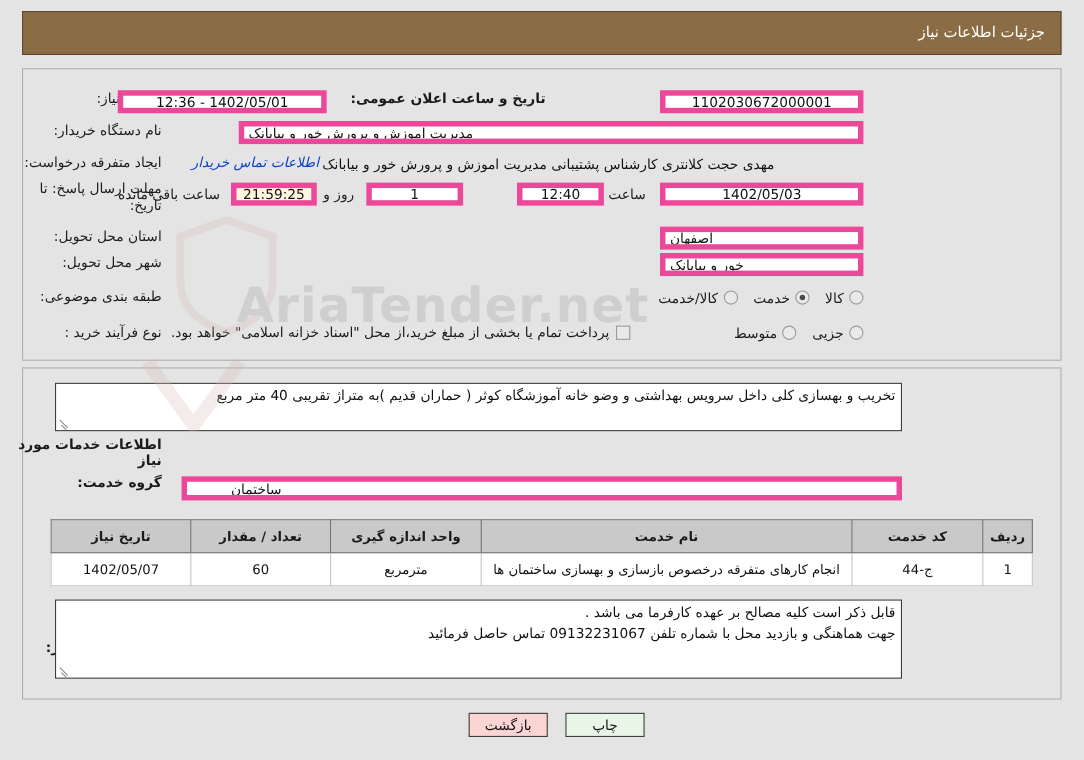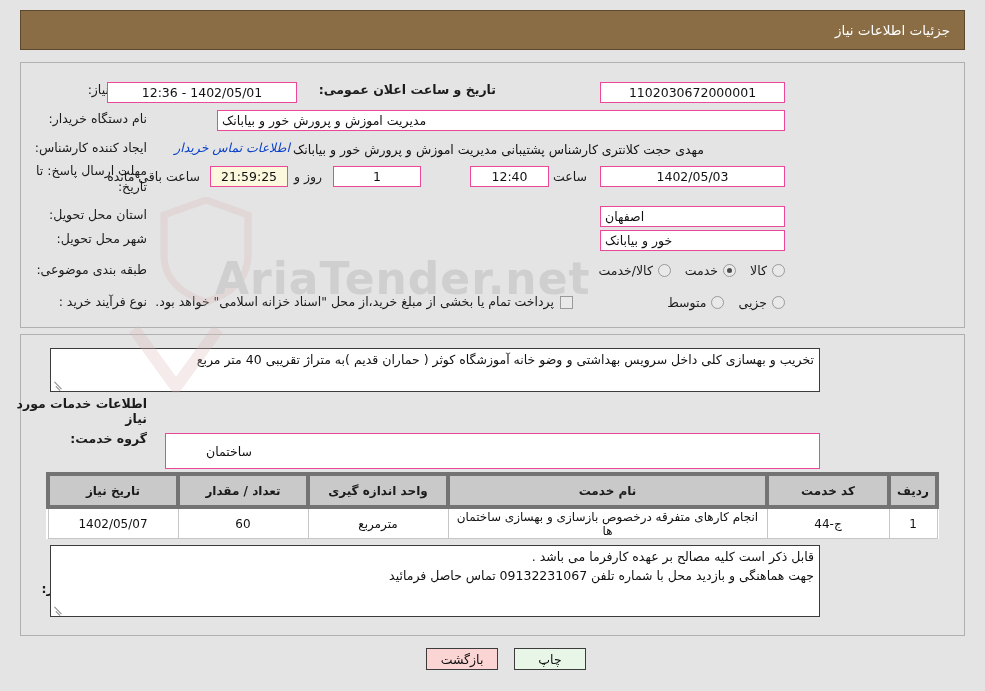--- a/index.html
+++ b/index.html
@@ -57,21 +57,21 @@
   }
   .lbl {
     font-size: 12.5px;
     color: #1b1b1b;
     line-height: 1.35;
   }
   .lbl-2line { line-height: 1.3; white-space: normal; text-align: right; }
 
   .fld {
     background: #ffffff;
-    border: 1px solid #ec4899;
+    border: 5px solid #ec4899;
     box-sizing: border-box;
     height: 21px;
     font-size: 12.5px;
     color: #111;
     display: flex;
     align-items: center;
     padding: 0 4px;
     overflow: hidden;
   }
   .fld.center { justify-content: center; }
@@ -163,21 +163,21 @@
     position: absolute;
     left: 46px;
     top: 472px;
     width: 893px;
     border-collapse: collapse;
     font-size: 12px;
     background: #ffffff;
   }
   #svc-table th {
     background: #c9c9c9;
-    border: 4px solid #737373;
+    border: 1px solid #737373;
     height: 29px;
     font-weight: bold;
     color: #1b1b1b;
     font-size: 12px;
     padding: 0 4px;
   }
   #svc-table td {
     background: #ffffff;
     border: 1px solid #c6c6c6;
     height: 29px;
@@ -261,21 +261,21 @@
   </div>
 
   <div class="row" style="right:838px; top:111px;">
     <span class="lbl">نام دستگاه خریدار:</span>
   </div>
   <div class="fld right" style="position:absolute; right:200px; top:110px; width:568px;">
     <span>مدیریت اموزش و پرورش خور و بیابانک</span>
   </div>
 
   <div class="row" style="right:838px; top:140px;">
-    <span class="lbl">ایجاد کننده کارشناس:</span>
+    <span class="lbl">ایجاد متفرقه درخواست:</span>
   </div>
   <div class="fld right" style="position:absolute; right:200px; top:139px; width:492px; border:none; background:transparent; padding:0;">
     <span>مهدی حجت کلانتری کارشناس پشتیبانی مدیریت اموزش و پرورش خور و بیابانک</span>
   </div>
   <div class="row" style="right:695px; top:140px;">
     <a class="link" style="color: rgb(11, 65, 201);">اطلاعات تماس خریدار</a>
   </div>
 
   <div class="row lbl lbl-2line" style="right:838px; top:163px; width:120px; display:block;">مهلت ارسال پاسخ: تا تاریخ:</div>
 
@@ -363,21 +363,21 @@
       <span style="width:10px; top:4px;"></span>
       <span style="width:6px; top:7px; left:2px;"></span>
     </span>
   </div>
 
   <div class="section-title" style="right:838px; top:396px;">اطلاعات خدمات مورد نیاز</div>
 
   <div class="row" style="right:838px; top:431px;">
     <span class="lbl bold-lbl">گروه خدمت:</span>
   </div>
-  <div class="fld right" style="position:absolute; right:165px; top:433px; width:655px; height:36px;padding-left:40px;">
+  <div class="fld right" style="position:absolute; right:165px; top:433px; width:655px; height:22px;padding-left:40px;">
     <span>ساختمان</span>
   </div>
 
   <table id="svc-table">
     <thead>
       <tr>
         <th style="width:36px;">ردیف</th>
         <th style="width:110px;">کد خدمت</th>
         <th>نام خدمت</th>
         <th style="width:128px;">واحد اندازه گیری</th>

